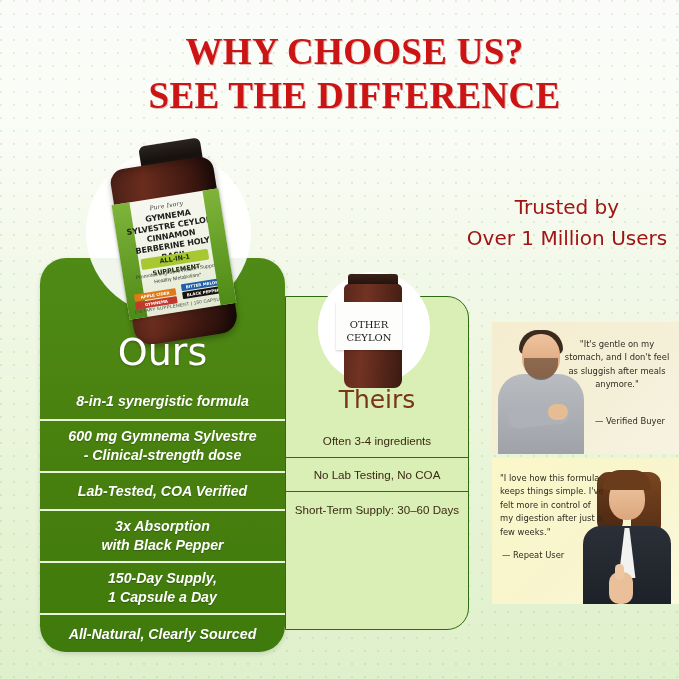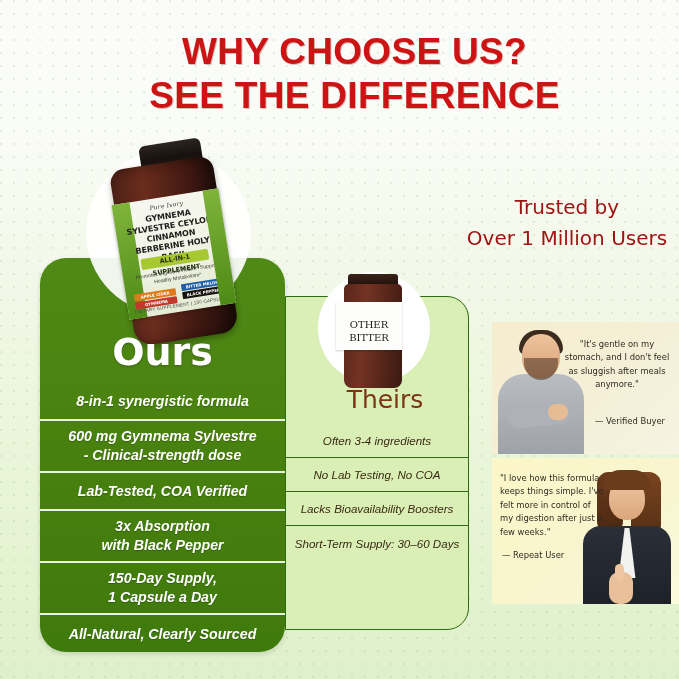--- a/index.html
+++ b/index.html
@@ -11,21 +11,21 @@
   #stage{
     position:relative;width:679px;height:679px;overflow:hidden;
     background:
       radial-gradient(circle at 1px 1px, rgba(140,190,110,.22) 1px, transparent 1.4px) 0 0/13px 13px,
       linear-gradient(180deg,#fbfcfa 0%, #fafcf6 18%, #f2f8e8 42%, #e9f5d8 68%, #dff0cc 100%);
   }
 
   
   .title-wrap{position:absolute;left:0;top:30px;width:679px;text-align:center;}
   .title-line{
-    font-family:Liberation Sans, sans-serif;
+    font-family:Liberation Serif, serif;
     font-weight:bold;color:#cc1414;letter-spacing:.3px;
     font-size:37px;line-height:44px;
     text-shadow:1px 1px 0 rgba(120,0,0,.25);
     padding-left:30px;
   }
 
   
   .trusted{
     position:absolute;left:455px;top:192px;width:224px;text-align:center;
     color:#a01414;font-family:"DejaVu Sans", sans-serif;
@@ -35,21 +35,21 @@
   
   .ours-panel{
     position:absolute;left:40px;top:258px;width:245px;height:394px;
     background:linear-gradient(180deg,#4f8a16 0%, #49810f 45%, #3f7a0c 100%);
     border-radius:26px 26px 26px 26px;
     box-shadow:0 2px 5px rgba(0,0,0,.13);
   }
   .ours-title{
     position:absolute;left:40px;top:330px;width:245px;text-align:center;
     color:#ffffff;font-family:"DejaVu Sans", sans-serif;
-    font-size:38px;line-height:44px;font-weight:bold;
+    font-size:38px;line-height:44px;font-weight:normal;
     text-shadow:0 1px 2px rgba(0,0,0,.25);
   }
   .ours-list{
     position:absolute;left:40px;top:383px;width:245px;
   }
   .ours-row{
     position:relative;box-sizing:border-box;width:245px;
     color:#ffffff;text-align:center;
     font-style:italic;font-weight:bold;
     font-size:14.2px;line-height:19px;
@@ -69,27 +69,27 @@
   .theirs-panel{
     position:absolute;left:285px;top:296px;width:184px;height:334px;
     background:#d9efb6;
     border:1.6px solid #2f6b12;
     border-radius:0 22px 22px 0;
     box-sizing:border-box;
   }
   .theirs-title{
     position:absolute;left:285px;top:385px;width:184px;text-align:center;
     color:#7a3418;font-family:"DejaVu Sans", sans-serif;
-    font-size:25px;line-height:30px;margin-left:8px;
+    font-size:25px;line-height:30px;
   }
   .theirs-list{position:absolute;left:285px;top:424px;width:184px;}
   .theirs-row{
     position:relative;box-sizing:border-box;width:184px;height:34px;
     display:flex;align-items:center;justify-content:center;
-    color:#3a2a12;font-style:italic;
+    color:#3a2a12;
     font-size:11.6px;line-height:15px;text-align:center;padding:0 6px;
     border-bottom:1.4px solid #2f6b12;
   }
   .theirs-row:last-child{border-bottom:none;}
 
   
   .bottle{position:absolute;left:78px;top:140px;width:178px;height:215px;}
   .b-halo{
     position:absolute;left:8px;top:10px;width:165px;height:165px;
     background:#ffffff;border-radius:50%;opacity:.92;
@@ -315,30 +315,29 @@
     <div class="ours-row h1">All-Natural, Clearly Sourced</div>
   </div>
 
   <div class="obottle">
     <div class="ob-halo"></div>
     <div class="ob-cap"></div>
     <div class="ob-body"></div>
     <div class="ob-label">
       <div class="ob-text">
         <span>OTHER</span><br>
-        <span>BITTER</span>
+        <span>CEYLON</span>
       </div>
     </div>
   </div>
 
   <div class="theirs-title">Theirs</div>
   <div class="theirs-list">
     <div class="theirs-row">Often 3-4 ingredients</div>
     <div class="theirs-row">No Lab Testing, No COA</div>
-    <div class="theirs-row">Lacks Bioavailability Boosters</div>
     <div class="theirs-row">Short-Term Supply: 30–60 Days</div>
   </div>
 
   <div class="tcard t1">
     <div class="person p1">
       <div class="torso"></div>
       <div class="arm"></div>
       <div class="hand"></div>
       <div class="hair"></div>
       <div class="head"></div>

